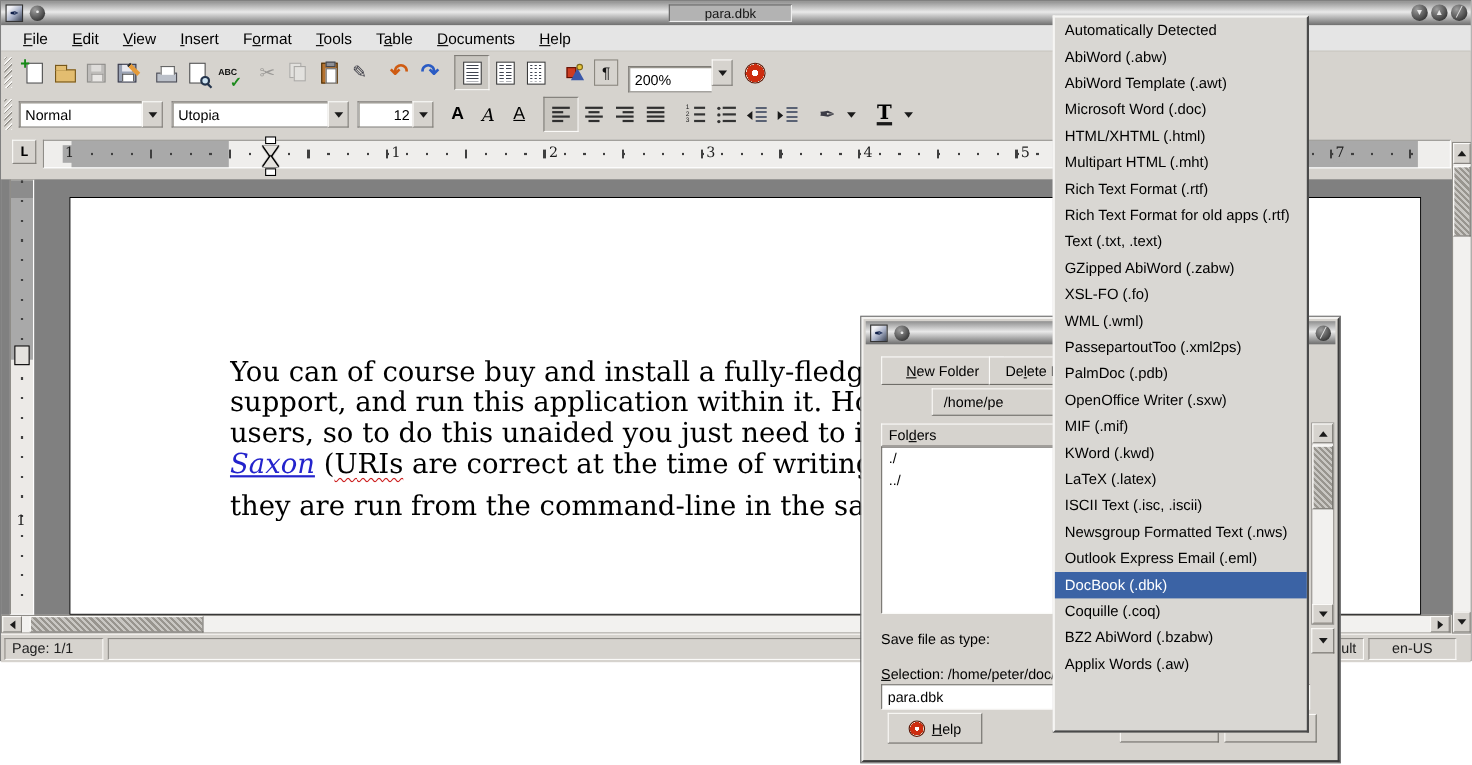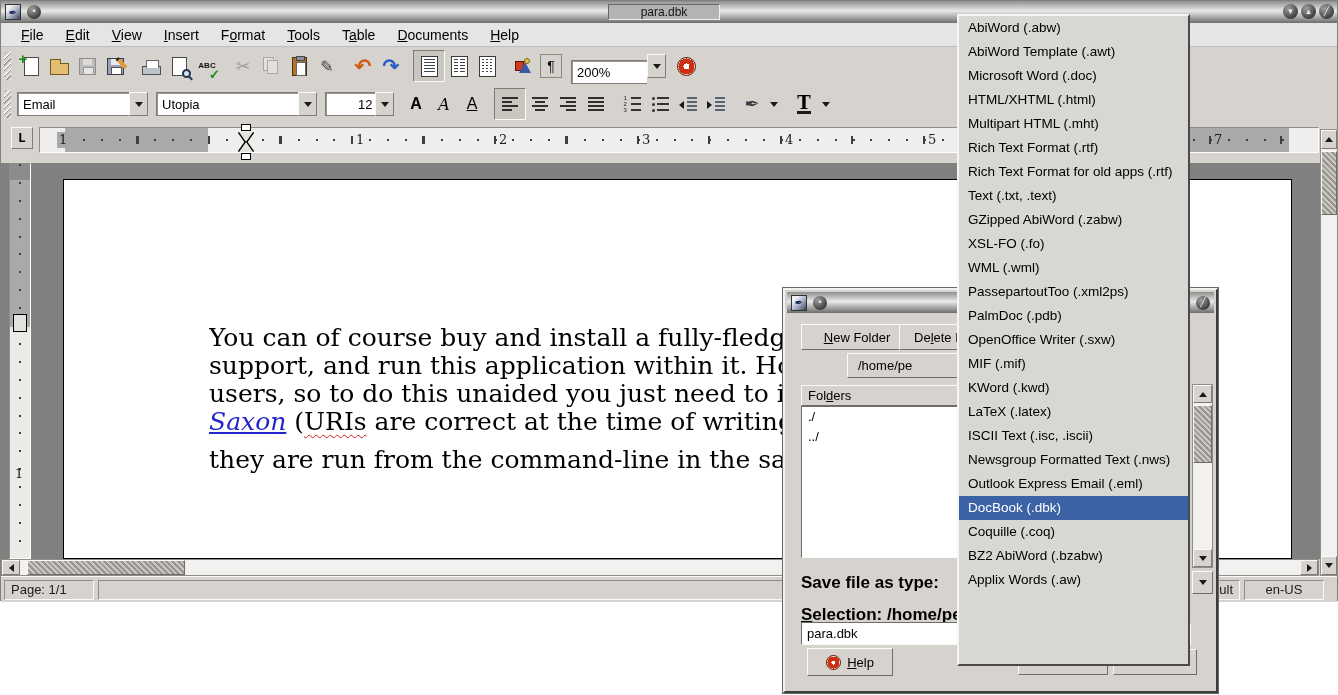--- a/index.html
+++ b/index.html
@@ -124,21 +124,21 @@
 
   
   .statusbar { position:absolute; left:0; top:575px; right:0; height:26px; background:#d6d3ce; border-top:1px solid #fbfaf8; }
   .status-seg { position:absolute; top:3px; height:20px; border:1px solid; border-color:#8f8d88 #fbfaf8 #fbfaf8 #8f8d88; font-size:13px; color:#1c1c1c; line-height:18px; padding:0 6px; background:#d6d3ce; overflow:hidden; }
 
   
   #save-dialog { position:absolute; left:783px; top:288px; width:435px; height:405px; background:#d6d3ce; border:2px solid; border-color:#f3f2f0 #3c3c3c #3c3c3c #f3f2f0; outline:1px solid #6a6a6a; z-index:10; }
   .dlg-titlebar { position:absolute; left:2px; top:2px; right:2px; height:21px; background:linear-gradient(#8f8f8f,#e9e9e9 45%,#6d6d6d); display:flex; align-items:center; }
   .dlg-controls { position:absolute; right:4px; top:4px; display:flex; gap:2px; }
   .dlg-btn { position:absolute; background:#d6d3ce; border:1px solid; border-color:#fbfaf8 #6f6d68 #6f6d68 #fbfaf8; font-size:13px; color:#000; display:flex; align-items:center; justify-content:center; }
-  .dlg-label { position:absolute; font-size:17px; color:#000;font-weight:bold; }
+  .dlg-label { position:absolute; font-size:13px; color:#000; }
   .dlg-list { position:absolute; background:#fff; border:1px solid; border-color:#6f6d68 #fbfaf8 #fbfaf8 #6f6d68; font-size:13px; color:#000; overflow:hidden; }
   .dlg-list .row { height:20px; line-height:20px; padding-left:6px; }
   .dlg-input { position:absolute; background:#fff; border:1px solid; border-color:#6f6d68 #fbfaf8 #fbfaf8 #6f6d68; font-family:"Liberation Sans",sans-serif; font-size:13px; color:#000; padding:2px 5px; }
   .ring-sm { width:15px; height:15px; border-radius:50%; background:radial-gradient(circle,#fff 0 2px,#cd2d10 2px 6px,#f4e6d4 6px); border:1px solid #5c1404; margin-right:6px; }
   .files-scroll { position:absolute; left:407px; top:94px; width:21px; height:184px; background:#f2f1ef; border:1px solid #8f8d88; }
 
   
   #format-dropdown { position:absolute; left:957px; top:14px; width:233px; height:652px; background:#d9d7d3; border:2px solid; border-color:#f6f5f3 #4a4a4a #4a4a4a #f6f5f3; z-index:20; }
   .dd-item { height:24px; line-height:24px; font-size:13.5px; color:#000; padding-left:9px; white-space:nowrap; }
   .dd-item.selected { color:#fff; }
@@ -265,21 +265,21 @@
           </div>
       </div>
       <div class="tbtn" style="margin-left:6px;">
           <span class="ic-ring"></span>
         </div>
     </div>
 
     <div class="toolbar" id="toolbar2">
       <div class="grip"></div>
       <div class="combo">
-        <div class="combo-field" style="width:112px;">Email</div>
+        <div class="combo-field" style="width:112px;">Normal</div>
         <div class="combo-btn">
             <span class="arr-down"></span>
           </div>
       </div>
       <div class="combo" style="margin-left:8px;">
         <div class="combo-field" style="width:142px;">Utopia</div>
         <div class="combo-btn">
             <span class="arr-down"></span>
           </div>
       </div>
@@ -518,20 +518,21 @@
     <div class="dlg-btn" style="left:22px;top:358px;width:86px;height:28px;">
         <span class="ring-sm"></span>
         <span><span class="u">H</span><span>elp</span></span>
       </div>
     <div class="dlg-btn" style="left:233px;top:359px;width:90px;height:26px;"></div>
     <div class="dlg-btn" style="left:328px;top:359px;width:84px;height:26px;"></div>
   </div>
 
   <div id="format-dropdown">
 
+  <div class="dd-item">Automatically Detected</div>
       <div class="dd-item">AbiWord (.abw)</div>
       <div class="dd-item">AbiWord Template (.awt)</div>
       <div class="dd-item">Microsoft Word (.doc)</div>
       <div class="dd-item">HTML/XHTML (.html)</div>
       <div class="dd-item">Multipart HTML (.mht)</div>
       <div class="dd-item">Rich Text Format (.rtf)</div>
       <div class="dd-item">Rich Text Format for old apps (.rtf)</div>
       <div class="dd-item">Text (.txt, .text)</div>
       <div class="dd-item">GZipped AbiWord (.zabw)</div>
       <div class="dd-item">XSL-FO (.fo)</div>

